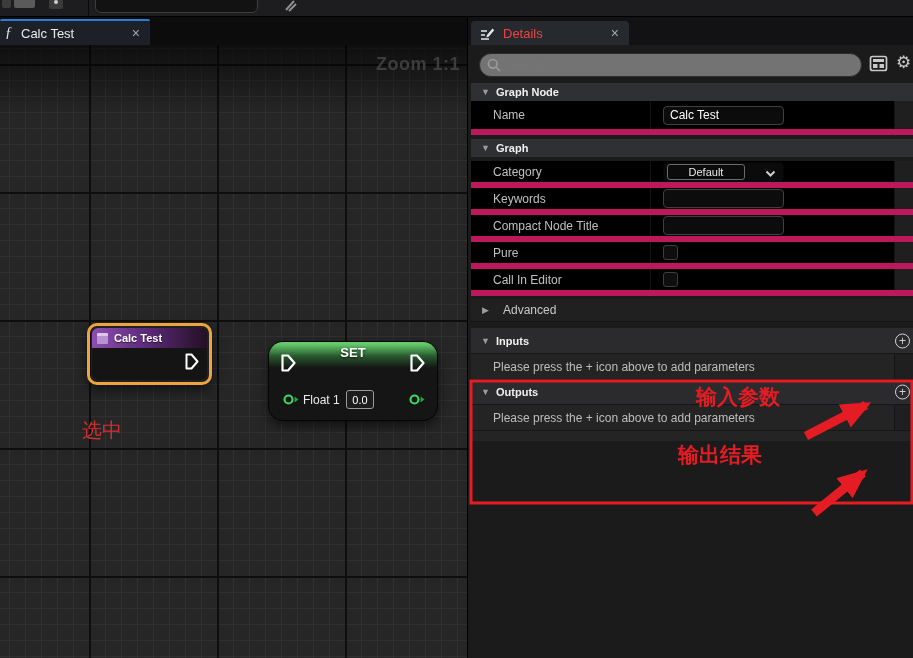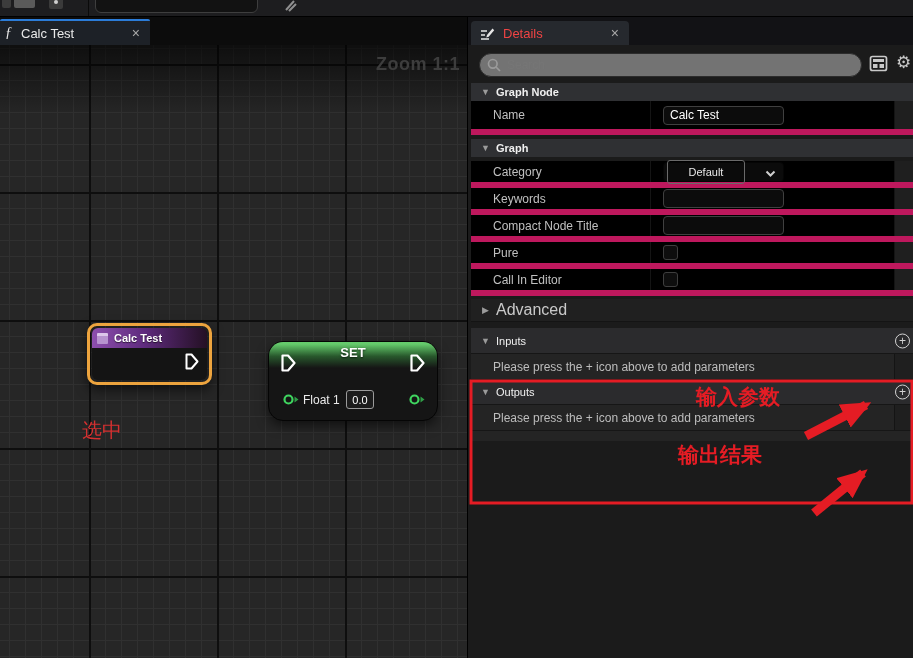--- a/index.html
+++ b/index.html
@@ -74,30 +74,30 @@
   .sec-header .tri { color:#9b9b9b; font-size:9px; margin-left:10px; width:10px; }
   .sec-header .stitle { color:#f0f0f0; font-size:11px; font-weight:bold; margin-left:5px; }
   .gap4 { height:4px; } .gap3 { height:3px; } .gap6 { height:6px; }
   .prow { display:flex; background:#000000; border-bottom:6px solid #be185d; height:27px; }
   .prow.tall { height:34px; }
   .prow .lbl { flex:0 0 179px; display:flex; align-items:center; padding-left:22px; color:#c0c0c0; font-size:12px; }
   .prow .val { flex:1; border-left:1px solid #141414; display:flex; align-items:center; padding-left:12px; }
   .prow .rcol { flex:0 0 19px; border-left:1px solid #141414; background:#1f1f1f; }
   .tinput { width:121px; height:19px; background:#0c0c0c; border:1px solid #404040; border-radius:4px; color:#fff; font-size:12px; padding:0 6px; font-family:inherit; outline:none; }
   .combo { width:121px; height:20px; background:#0b0b0b; border:1px solid #050505; border-radius:4px; display:flex; align-items:center; cursor:pointer; }
-  .combo .inner { margin-left:3px; width:78px; height:24px; border:1px solid #6a6a6a; border-radius:3px; color:#e8e8e8; font-size:11px; display:flex; align-items:center; justify-content:center; }
+  .combo .inner { margin-left:3px; width:78px; height:16px; border:1px solid #6a6a6a; border-radius:3px; color:#e8e8e8; font-size:11px; display:flex; align-items:center; justify-content:center; }
   .combo .flat-text { margin-left:7px; color:#e8e8e8; font-size:12px; }
   .combo .chev { margin-left:auto; margin-right:7px; }
   .checkbox { width:15px; height:15px; background:#0e0e0e; border:1px solid #3e3e3e; border-radius:3px; cursor:pointer; }
   .adv-row { height:23px; background:#202020; border-bottom:1px solid #141414; display:flex; align-items:center; cursor:pointer; }
   .adv-row .tri { color:#9b9b9b; font-size:9px; margin-left:11px; width:9px; }
-  .adv-row .stitle { color:#c9c9c9; font-size:16px; margin-left:5px;text-align:center; }
+  .adv-row .stitle { color:#c9c9c9; font-size:12px; margin-left:12px;text-align:center; }
   .io-header { position:relative; height:26px; background:#2b2b2d; display:flex; align-items:center; border-bottom:1px solid #161616; }
   .io-header .tri { color:#9b9b9b; font-size:9px; margin-left:10px; width:10px; }
-  .io-header .stitle { color:#f0f0f0; font-size:11px; font-weight:normal; margin-left:5px; }
+  .io-header .stitle { color:#f0f0f0; font-size:11px; font-weight:bold; margin-left:5px; }
   .io-header.short { height:25px; }
   .plus-btn { position:absolute; right:3px; top:50%; transform:translateY(-50%); width:15px; height:15px; border:1px solid #d2d2d2; border-radius:50%; color:#d2d2d2; font-size:12px; line-height:13px; text-align:center; cursor:pointer; }
   .hint-row { display:flex; background:#242424; border-bottom:1px solid #161616; height:26px; }
   .hint-row .txt { flex:1; display:flex; align-items:center; padding-left:22px; color:#bdbdbd; font-size:12px; }
   .hint-row .rcol { flex:0 0 19px; border-left:1px solid #141414; background:#1f1f1f; }
   .empty-strip { height:10px; background:#242424; }
 
   
   .anno { position:absolute; left:0; top:0; width:913px; height:658px; pointer-events:none; z-index:50; }
 </style>

